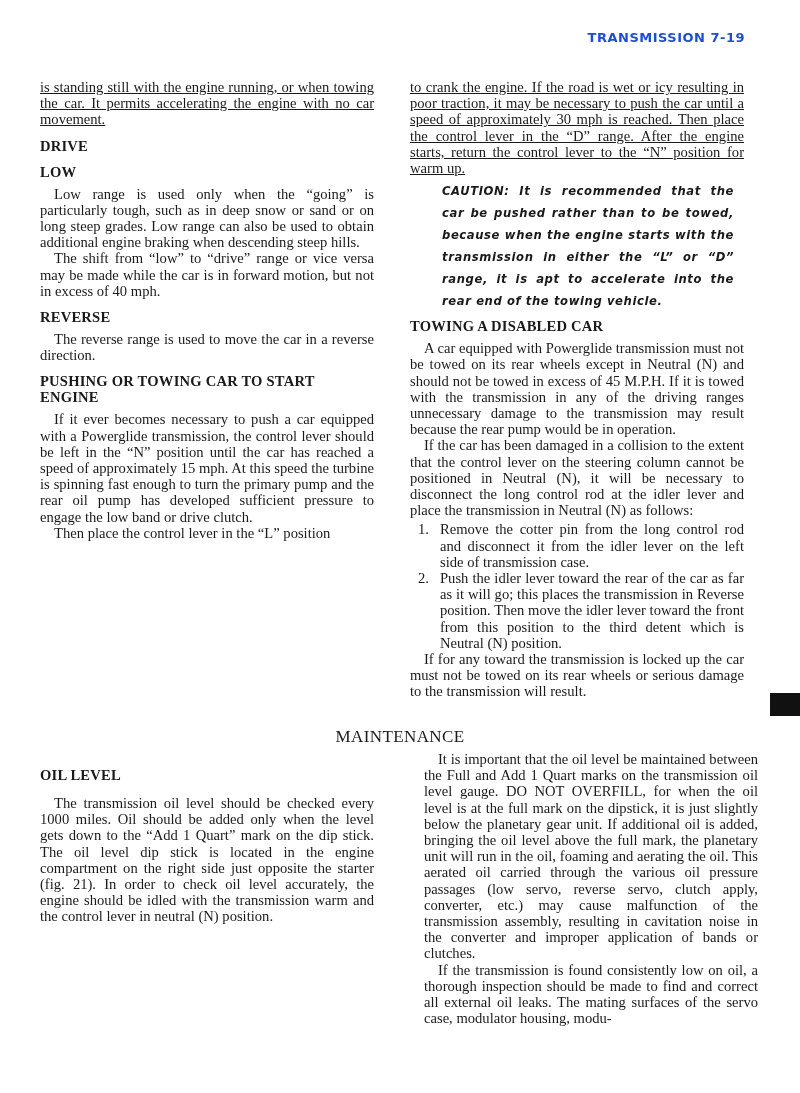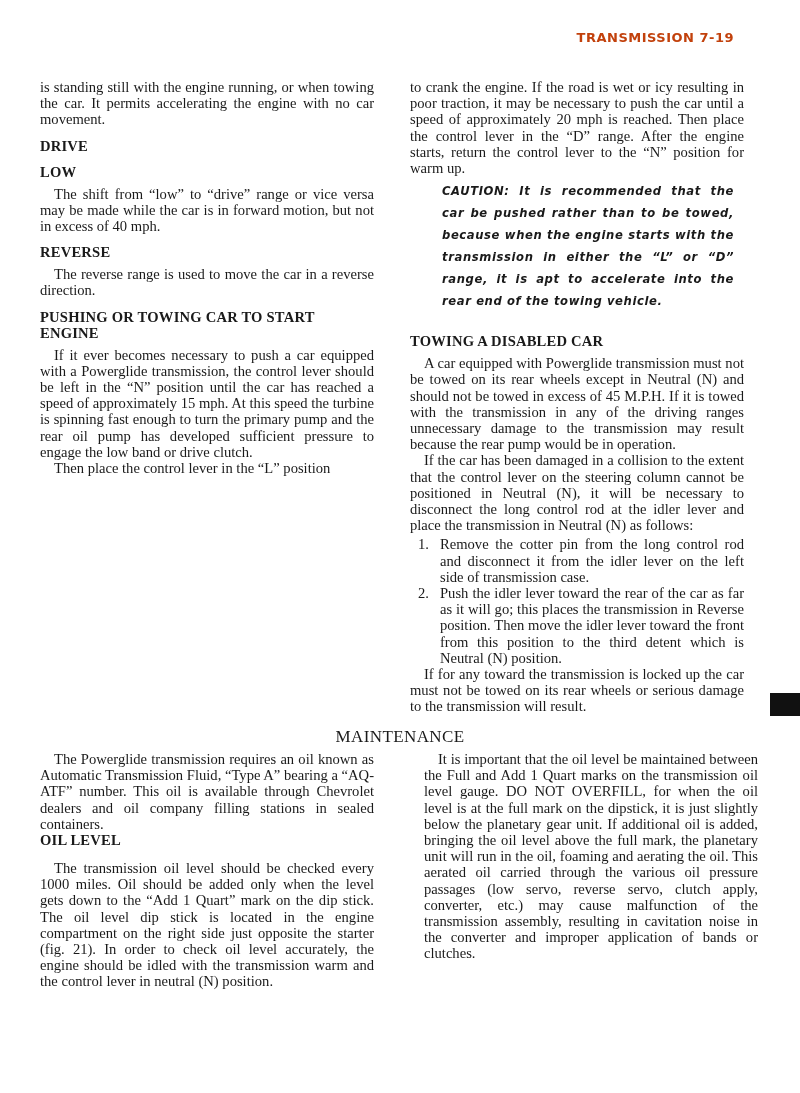--- a/index.html
+++ b/index.html
@@ -2,34 +2,34 @@
 <html><head>
 <meta charset="utf-8">
 <style>
   html, body { margin: 0; padding: 0; background: #ffffff; }
   body {
     width: 800px; height: 1093px; position: relative; overflow: hidden;
     font-family: "Liberation Serif", "DejaVu Serif", serif;
     color: #1a1a1a;
   }
   .running-head {
-    position: absolute; top: 30px; right: 66px;
+    position: absolute; top: 30px; right: 55px;
     font-family: "DejaVu Sans", "Liberation Sans", sans-serif;
-    font-weight: bold; font-size: 13px; letter-spacing: 0.5px; color: #c2410c;
+    font-weight: bold; font-size: 13px; letter-spacing: 0.5px; color: #1d4ed8;
   }
   .col {
     position: absolute; width: 334px;
     font-size: 14.6px; line-height: 16.2px; text-align: justify;
   }
   .col-left-top { left: 40px; top: 79px; }
   .col-right-top { left: 410px; top: 79px; }
   .col-left-bot { left: 40px; top: 751px; }
   .col-right-bot { left: 424px; top: 751px; }
   p { margin: 0; text-indent: 14px; }
-  p.cont { text-indent: 0; }
+  p.cont { text-indent: 0; text-decoration: underline; }
   h3 {
     margin: 10px 0 6px 0; font-size: 14.6px; line-height: 16px;
     font-weight: bold; letter-spacing: 0.2px;
   }
   .caution {
     font-family: "DejaVu Sans", "Liberation Sans", sans-serif;
     font-style: italic; font-weight: bold; font-size: 11.6px; line-height: 22px;
     margin: 4px 10px 4px 32px; letter-spacing: 0.6px; text-align: justify;
   }
   ol { margin: 3px 0 0 0; padding: 0; list-style: none; }
@@ -46,52 +46,53 @@
 </style>
 </head>
 <body>
 
 <div class="running-head">TRANSMISSION 7-19</div>
 
 <div class="col col-left-top">
   <p class="cont">is standing still with the engine running, or when towing the car. It permits accelerating the engine with no car movement.</p>
   <h3>DRIVE</h3>
   <h3>LOW</h3>
+  <p>Low range is used only when the “going” is particularly tough, such as in deep snow or sand or on long steep grades. Low range can also be used to obtain additional engine braking when descending steep hills.</p>
   <p>The shift from “low” to “drive” range or vice versa may be made while the car is in forward motion, but not in excess of 40 mph.</p>
   <h3>REVERSE</h3>
   <p>The reverse range is used to move the car in a reverse direction.</p>
   <h3 style="text-align:left; width:300px;">PUSHING OR TOWING CAR TO START ENGINE</h3>
   <p>If it ever becomes necessary to push a car equipped with a Powerglide transmission, the control lever should be left in the “N” position until the car has reached a speed of approximately 15 mph. At this speed the turbine is spinning fast enough to turn the primary pump and the rear oil pump has developed sufficient pressure to engage the low band or drive clutch.</p>
   <p>Then place the control lever in the “L” position</p>
 </div>
 
 <div class="col col-right-top">
-  <p class="cont">to crank the engine. If the road is wet or icy resulting in poor traction, it may be necessary to push the car until a speed of approximately 20 mph is reached. Then place the control lever in the “D” range. After the engine starts, return the control lever to the “N” position for warm up.</p>
+  <p class="cont">to crank the engine. If the road is wet or icy resulting in poor traction, it may be necessary to push the car until a speed of approximately 30 mph is reached. Then place the control lever in the “D” range. After the engine starts, return the control lever to the “N” position for warm up.</p>
   <div class="caution">CAUTION: It is recommended that the car be pushed rather than to be towed, because when the engine starts with the transmission in either the “L” or “D” range, it is apt to accelerate into the rear end of the towing vehicle.</div>
-  <h3 style="margin-top:21px;">TOWING A DISABLED CAR</h3>
+  <h3 style="margin-top:6px;">TOWING A DISABLED CAR</h3>
   <p>A car equipped with Powerglide transmission must not be towed on its rear wheels except in Neutral (N) and should not be towed in excess of 45 M.P.H. If it is towed with the transmission in any of the driving ranges unnecessary damage to the transmission may result because the rear pump would be in operation.</p>
   <p>If the car has been damaged in a collision to the extent that the control lever on the steering column cannot be positioned in Neutral (N), it will be necessary to disconnect the long control rod at the idler lever and place the transmission in Neutral (N) as follows:</p>
   <ol>
     <li>
       <span class="num">1.</span>
       <span>Remove the cotter pin from the long control rod and disconnect it from the idler lever on the left side of transmission case.</span>
     </li>
     <li>
       <span class="num">2.</span>
       <span>Push the idler lever toward the rear of the car as far as it will go; this places the transmission in Reverse position. Then move the idler lever toward the front from this position to the third detent which is Neutral (N) position.</span>
     </li>
   </ol>
   <p>If for any toward the transmission is locked up the car must not be towed on its rear wheels or serious damage to the transmission will result.</p>
 </div>
 
 <div class="thumb-tab"></div>
 
 <div class="section-title">MAINTENANCE</div>
 
 <div class="col col-left-bot">
-  <p>The Powerglide transmission requires an oil known as Automatic Transmission Fluid, “Type A” bearing a “AQ-ATF” number. This oil is available through Chevrolet dealers and oil company filling stations in sealed containers.</p>
-  <h3 style="margin-top:0; margin-bottom:12px;">OIL LEVEL</h3>
+  <h3 style="margin-top:16px; margin-bottom:12px;">OIL LEVEL</h3>
   <p>The transmission oil level should be checked every 1000 miles. Oil should be added only when the level gets down to the “Add 1 Quart” mark on the dip stick. The oil level dip stick is located in the engine compartment on the right side just opposite the starter (fig. 21). In order to check oil level accurately, the engine should be idled with the transmission warm and the control lever in neutral (N) position.</p>
 </div>
 
 <div class="col col-right-bot">
   <p>It is important that the oil level be maintained between the Full and Add 1 Quart marks on the transmission oil level gauge. DO NOT OVERFILL, for when the oil level is at the full mark on the dipstick, it is just slightly below the planetary gear unit. If additional oil is added, bringing the oil level above the full mark, the planetary unit will run in the oil, foaming and aerating the oil. This aerated oil carried through the various oil pressure passages (low servo, reverse servo, clutch apply, converter, etc.) may cause malfunction of the transmission assembly, resulting in cavitation noise in the converter and improper application of bands or clutches.</p>
+  <p>If the transmission is found consistently low on oil, a thorough inspection should be made to find and correct all external oil leaks. The mating surfaces of the servo case, modulator housing, modu-</p>
 </div>
 
 </body></html>

